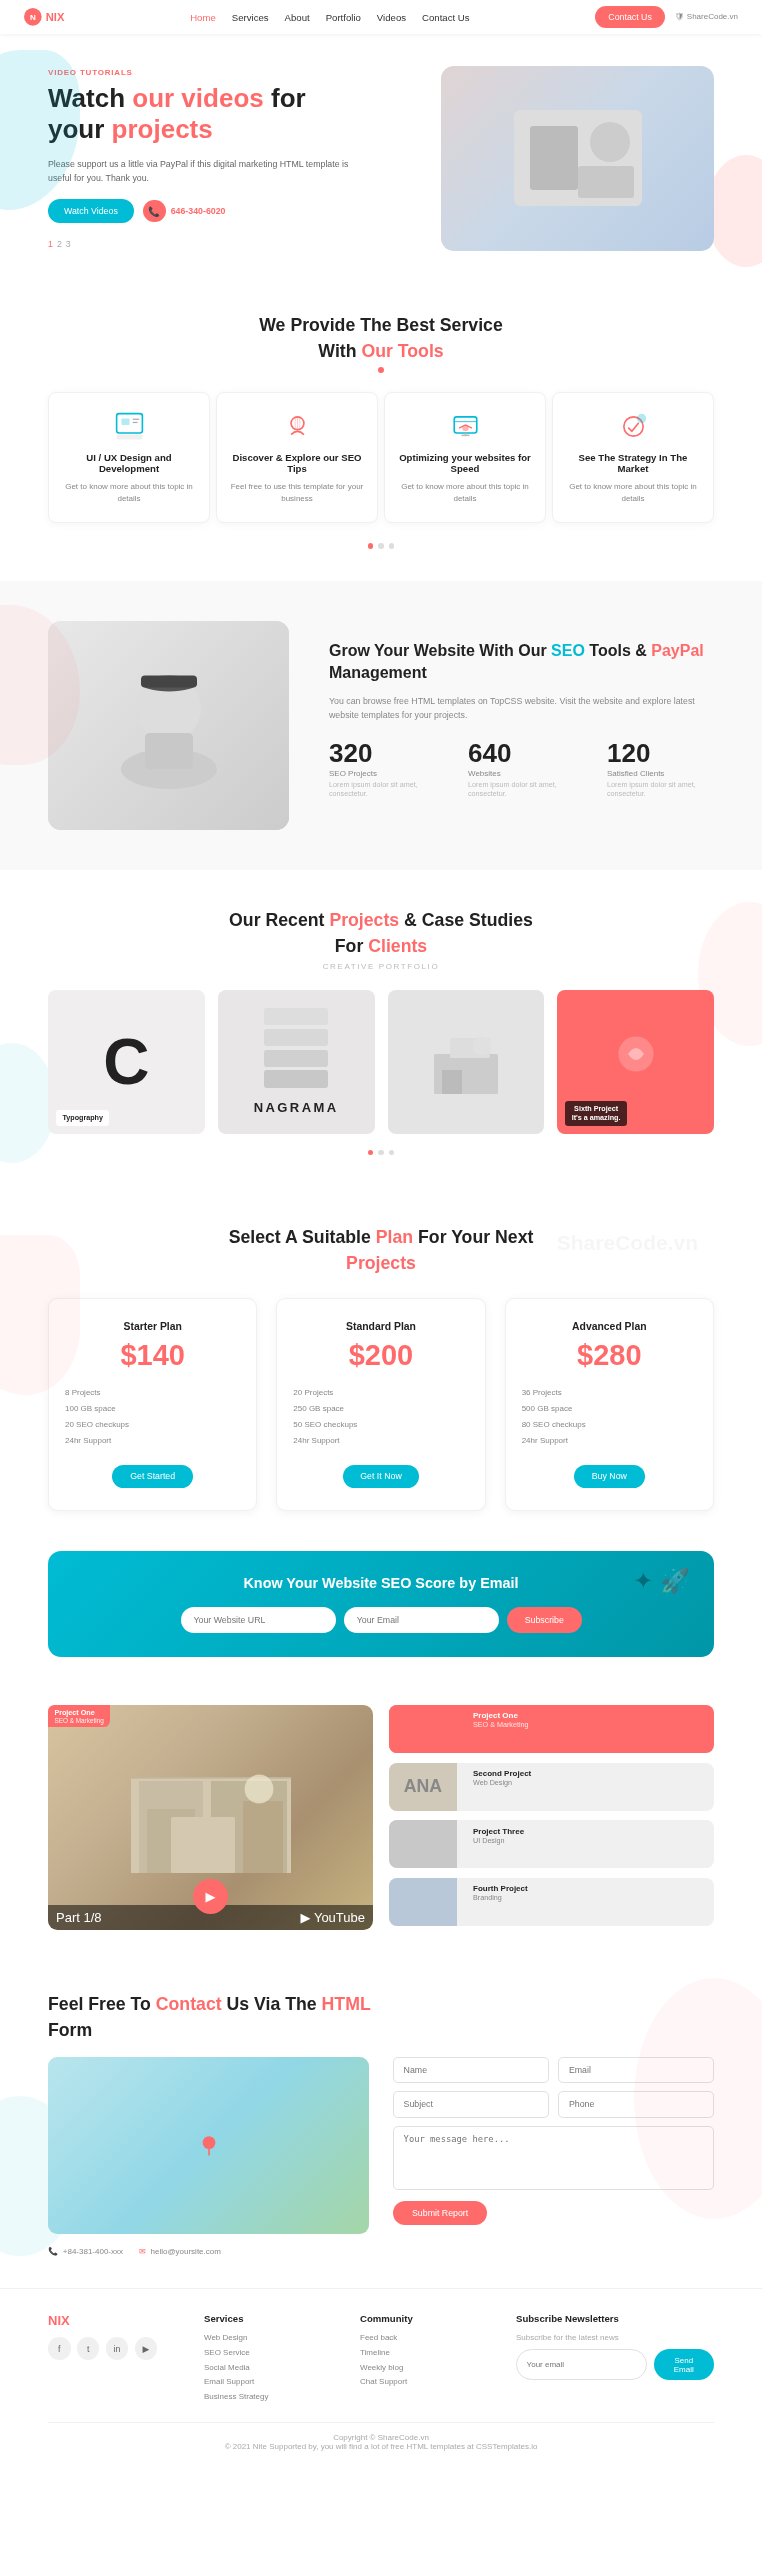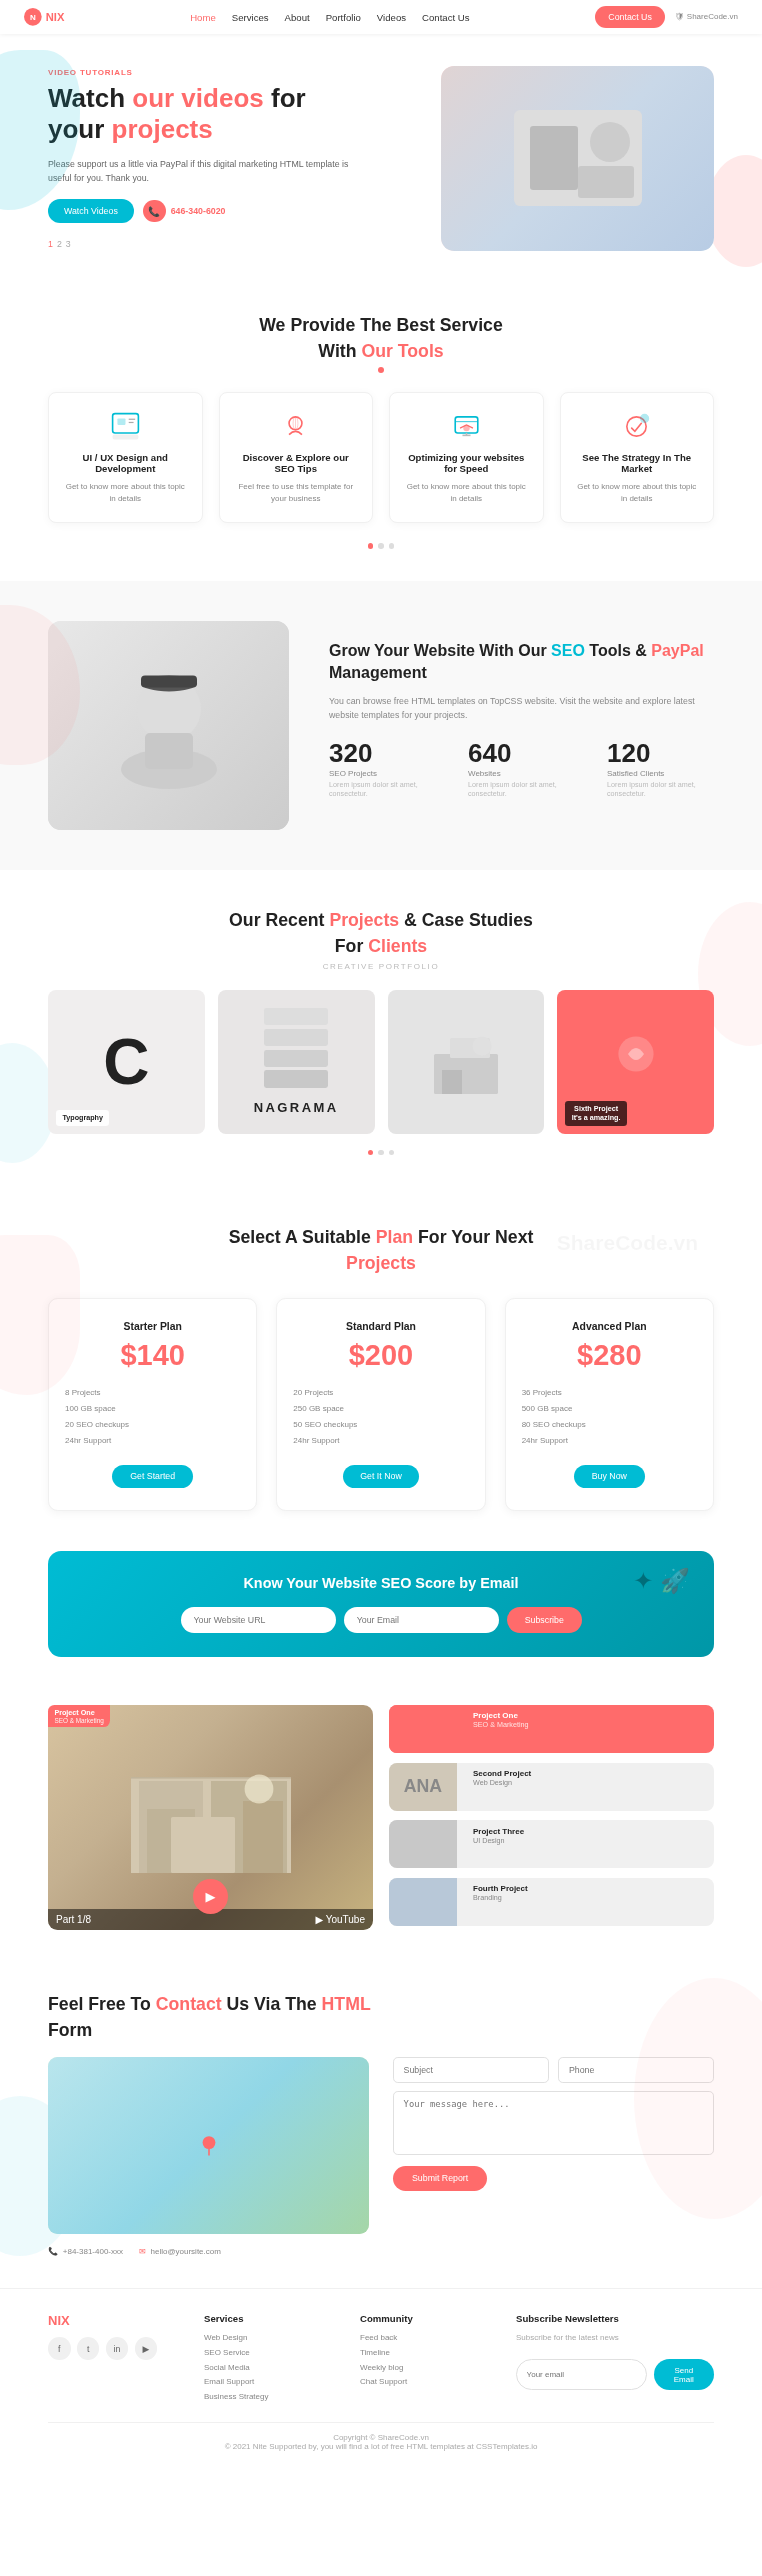--- a/index.html
+++ b/index.html
@@ -33,21 +33,21 @@
     .btn-phone .phone-icon { width: 22.5px; height: 22.5px; background: #ff6b6b; border-radius: 50%; display: flex; align-items: center; justify-content: center; color: #fff; font-size: 9.6px; }
     .pagination { display: flex; gap: 4px; margin-top: 16px; }
     .pagination span { font-size: 8.8px; color: #aaa; cursor: pointer; }
     .pagination span.active { color: #ff6b6b; }
     .hero-image { width: 273px; height: 185px; background: linear-gradient(135deg, #f8d7d7 0%, #e8f4f8 100%); border-radius: 13px; overflow: hidden; display: flex; align-items: center; justify-content: center; position: relative; }
 
     
     .services-section { padding: 40px 48px 32px; text-align: center; }
     .section-title { font-size: 17.7px; font-weight: 700; color: #222; margin-bottom: 4.8px; }
     .section-title .accent { color: #ff6b6b; }
-    .services-grid { display: grid; grid-template-columns: repeat(4, 1fr); gap: 16px; }
+    .services-grid { display: grid; grid-template-columns: repeat(4, 1fr); gap: 6px; }
     .service-card { background: #fff; border: 0.8px solid #f0f0f0; border-radius: 8px; padding: 17.7px 13px; text-align: center; box-shadow: 0 1.6px 8px rgba(0,0,0,0.04); }
     .service-icon { width: 32px; height: 32px; margin: 0 auto 9.6px; display: flex; align-items: center; justify-content: center; }
     .service-icon svg { width: 29px; height: 29px; }
     .service-title { font-size: 9.6px; font-weight: 700; color: #222; margin-bottom: 6.4px; }
     .service-desc { font-size: 8px; color: #888; line-height: 1.5; }
     .dot-indicator { display: flex; justify-content: center; gap: 4.8px; margin-top: 20px; }
     .dot { width: 5.6px; height: 5.6px; border-radius: 50%; background: #ddd; }
     .dot.active { background: #ff6b6b; }
 
     
@@ -148,21 +148,21 @@
     
     .letter-c { font-size: 64px; font-weight: 900; color: #222; }
     .letter-text { font-size: 13px; font-weight: 700; color: #222; letter-spacing: 2.4px; margin-top: 9px; }
 
     .services-section .section-dot { display: flex; justify-content: center; margin-top: 4.8px; margin-bottom: 19px; }
     .orange-dot { width: 6.4px; height: 6.4px; background: #ff6b6b; border-radius: 50%; }
 
     .grow-section { position: relative; }
     .text-muted-small { font-size: 7.2px; color: #bbb; margin-top: 1.6px; }
 
-    .video-bottom-bar { display: flex; justify-content: space-between; padding: 4.8px 8px; font-size: 10px; color: #fff; background: rgba(0,0,0,0.5); position: absolute; bottom: 0; left: 0; right: 0; border-radius: 0 0 9.6px 9.6px; }
+    .video-bottom-bar { display: flex; justify-content: space-between; padding: 4.8px 8px; font-size: 13px; color: #fff; background: rgba(0,0,0,0.5); position: absolute; bottom: 0; left: 0; right: 0; border-radius: 0 0 9.6px 9.6px; }
   </style>
 </head>
 <body>
 
 <nav class="navbar">
   <div class="nav-logo">
     <svg width="17.7" height="17.7" viewBox="0 0 22 22" style="font-size:14px">
         <circle cx="11" cy="11" r="11" fill="#ff6b6b"></circle>
         <text x="11" y="15" text-anchor="middle" fill="#fff" font-size="10" font-weight="bold">N</text>
       </svg>
@@ -517,20 +517,24 @@
           <span>+84-381-400-xxx</span>
         </div>
         <div class="contact-info-item">
           <span style="color:#ff6b6b;">✉</span>
           <span>hello@yoursite.com</span>
         </div>
       </div>
     </div>
     <div class="contact-form">
       <div class="form-row">
+        <input class="form-input" type="text" placeholder="Name" style="">
+        <input class="form-input" type="email" placeholder="Email" style="">
+      </div>
+      <div class="form-row">
         <input class="form-input" type="text" placeholder="Subject" style="">
         <input class="form-input" type="tel" placeholder="Phone" style="">
       </div>
       <textarea class="form-textarea" placeholder="Your message here..." style=""></textarea>
       <button class="btn-submit">Submit Report</button>
     </div>
   </div>
 </section>
 
 <footer class="footer">
@@ -560,21 +564,21 @@
       <div class="footer-col-title">Community</div>
       <ul class="footer-links">
         <li>Feed back</li>
         <li>Timeline</li>
         <li>Weekly blog</li>
         <li>Chat Support</li>
       </ul>
     </div>
     <div class="footer-newsletter">
       <div class="footer-col-title">Subscribe Newsletters</div>
-      <div style="font-size:8px;color:#aaa;margin-bottom:17px;">Subscribe for the latest news</div>
+      <div style="font-size:8px;color:#aaa;margin-bottom:7px;">Subscribe for the latest news</div>
       <div class="newsletter-input-row">
         <input class="newsletter-input" type="email" placeholder="Your email" style="">
         <button class="newsletter-btn">Send Email</button>
       </div>
     </div>
   </div>
   <div class="footer-bottom">
     <span>Copyright © ShareCode.vn</span><br>
     <span>© 2021 Nite Supported by, you will find a lot of free HTML templates at CSSTemplates.io</span>
   </div>

